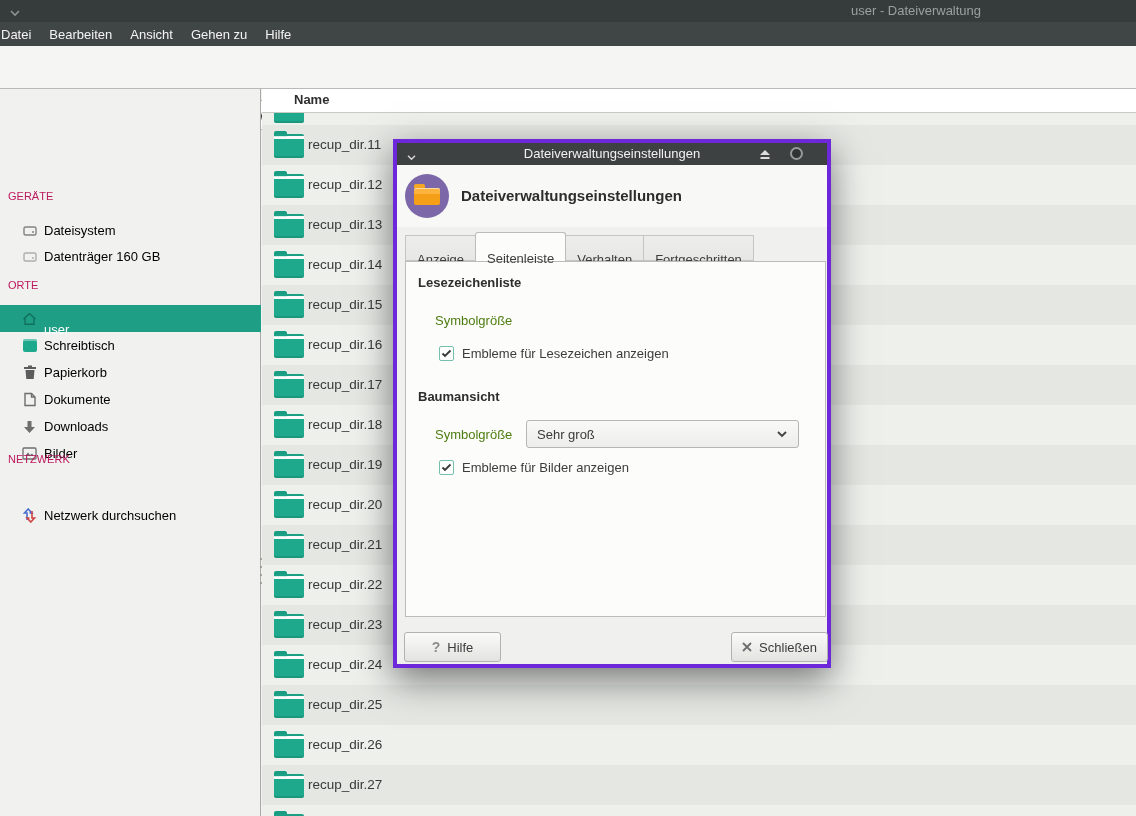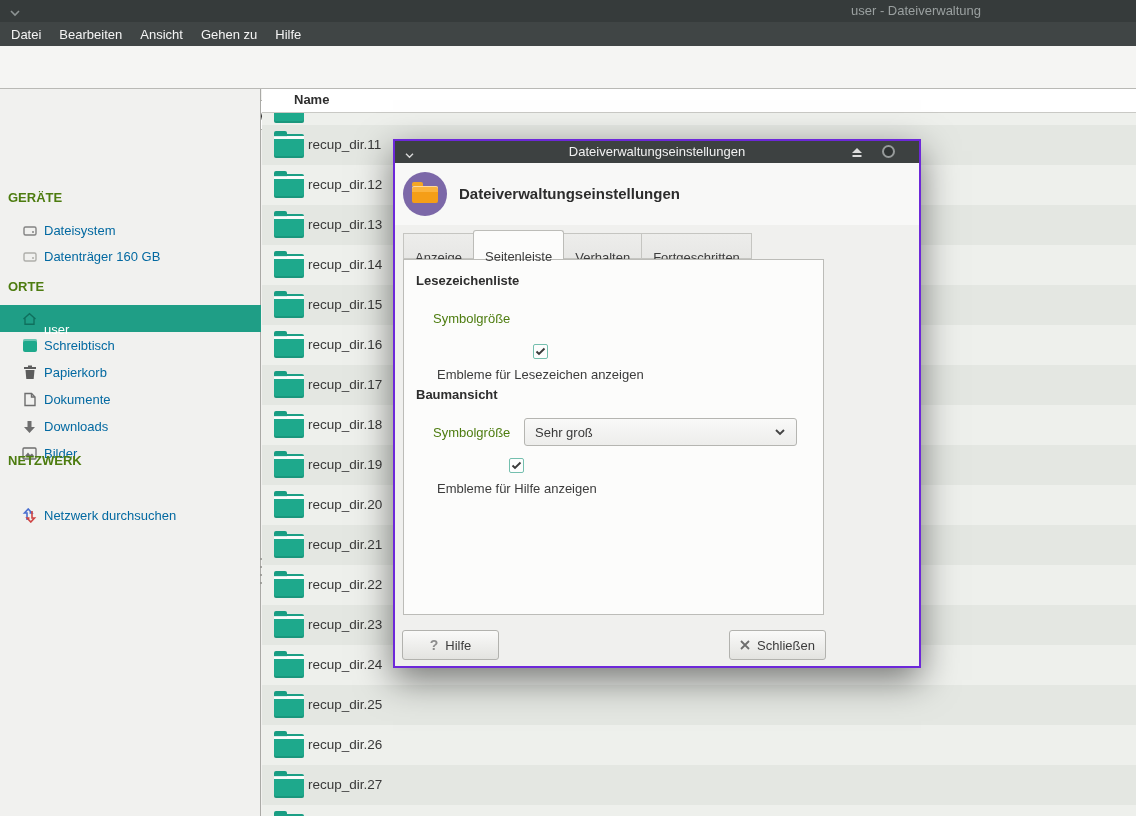--- a/index.html
+++ b/index.html
@@ -5,35 +5,35 @@
   * { margin:0; padding:0; box-sizing:border-box; }
   html,body { width:1136px; height:816px; overflow:hidden; }
   body { font-family:"Liberation Sans", sans-serif; font-size:13px; color:#3b3b3b; background:#f1f1ef; position:relative; }
 
   
   .titlebar { position:absolute; left:0; top:0; width:1136px; height:22px; background:#363b3b; }
   .titlebar .win-chevron { position:absolute; left:9px; top:5px; }
   .titlebar .win-title { position:absolute; left:851px; top:3px; font-size:13px; color:#9aa0a0; }
 
   
-  .menubar { position:absolute; left:0; top:22px; width:1136px; height:24px; background:#404545; display:flex; align-items:center; gap:16px; padding-left:10px; }
+  .menubar { position:absolute; left:0; top:22px; width:1136px; height:24px; background:#404545; display:flex; align-items:center; gap:16px; }
   .menubar .menu-item { color:#f4f4f4; font-size:13px; padding:0 1px; cursor:default; }
 
   
   .toolbar { position:absolute; left:0; top:46px; width:1136px; height:43px; background:#f5f5f3; border-bottom:1px solid #b9b9b5; }
   .tool-btn { position:absolute; top:58px; width:22px; height:22px; display:flex; align-items:center; justify-content:center; }
   .path-entry { position:absolute; left:160px; top:54px; right:0; height:30px; background:#ffffff; border:1px solid #b3b3af; border-radius:3px; display:flex; align-items:center; padding-left:8px; gap:7px; }
   .path-entry .path-text { font-size:14px; color:#2e2e2e; }
 
   
   .sidebar { position:absolute; left:0; top:89px; width:261px; bottom:0; background:#f1f1ef; border-right:1px solid #aaaaa6; }
-  .side-heading { position:absolute; left:8px; font-size:13px; font-weight:bold; color:#4d7c0f; }
+  .side-heading { position:absolute; left:8px; font-size:11px; font-weight:normal; color:#be185d; }
   .side-item { position:absolute; left:0; width:261px; height:27px; display:flex; align-items:center; }
   .side-item .si-icon { position:absolute; left:21px; width:17px; height:17px; display:flex; align-items:center; justify-content:center; }
-  .side-item .si-label { position:absolute; left:44px; font-size:13px; color:#0369a1; }
+  .side-item .si-label { position:absolute; left:44px; font-size:13px; color:#000000; }
   .side-item.selected { background:#1f9e86; }
   .side-item.selected .si-label { color:#ffffff;margin-top:21px; }
   .desk-square { width:14px; height:13px; background:#1ea98c; border-radius:2px; box-shadow:inset 0 2px 0 rgba(255,255,255,.35); }
 
   .grip { position:absolute; left:258px; top:558px; width:5px; height:26px; display:flex; flex-direction:column; align-items:center; justify-content:space-between; cursor:col-resize; }
   .grip i { width:2px; height:2px; background:#8f8f8b; border-radius:50%; }
 
   
   .mainlist { position:absolute; left:262px; top:89px; right:0; bottom:0; background:#eef0ec; }
   .list-header { position:absolute; left:0; top:0; right:0; height:24px; background:#ffffff; border-bottom:1px solid #c9c9c5; }
@@ -45,21 +45,21 @@
   .rows > div:nth-child(even) { background:#e4e7e2; }
   .file-row .row-label { position:absolute; left:46px; top:0; line-height:40px; font-size:13.5px; color:#383838; }
   .folder-icon { position:absolute; left:12px; top:6px; width:30px; height:27px; }
   .folder-icon::before { content:""; position:absolute; left:0; top:0; width:13px; height:6px; background:#189d82; border-radius:2px 2px 0 0; }
   .folder-icon::after { content:""; position:absolute; left:0; top:3px; width:30px; height:24px; border-radius:2px;
       background:linear-gradient(180deg,#1b9f85 0 2px, rgba(255,255,255,.82) 2px 5px, #1ea98c 5px);
       box-shadow:inset 0 -2px 0 rgba(0,0,0,.10); }
   .partial-top .folder-icon { top:-17px; }
 
   
-  .dialog { position:absolute; left:393px; top:139px; width:528px; height:529px; background:#f0f0ee; border:2px solid #6d28d9; box-shadow:0 12px 34px rgba(0,0,0,.5); }
+  .dialog { position:absolute; left:393px; top:139px; width:438px; height:529px; background:#f0f0ee; border:4px solid #6d28d9; box-shadow:0 12px 34px rgba(0,0,0,.5); }
   .dlg-titlebar { position:absolute; left:0; top:0; right:0; height:22px; background:#3d4141; }
   .dlg-titlebar .dlg-chevron { position:absolute; left:9px; top:6px; }
   .dlg-title { position:absolute; left:0; right:0; top:3px; text-align:center; color:#f1f1f1; font-size:13px; }
   .dlg-shade { position:absolute; right:56px; top:5px; }
   .dlg-close { position:absolute; right:24px; top:4px; width:13px; height:13px; border:2px solid #969a9a; border-radius:50%; background:#2f3333; }
 
   .dlg-header { position:absolute; left:0; top:22px; right:0; height:62px; background:#f8f8f7; }
   .app-icon { position:absolute; left:8px; top:9px; width:44px; height:44px; border-radius:50%; background:#7c68a8; }
   .app-icon .mini-folder { position:absolute; left:9px; top:14px; width:26px; height:17px; border-radius:2px;
       background:linear-gradient(180deg,#fbb33d 0 6px, #f59e17 6px); box-shadow:inset 0 1px 0 rgba(255,255,255,.5); }
@@ -68,21 +68,21 @@
 
   .tabs { position:absolute; left:8px; top:89px; height:29px; display:flex; align-items:flex-end; }
   .tab { height:25px; padding:12px 11px; line-height:24px; font-size:13px; color:#3c3c3c; background:linear-gradient(180deg,#ededeb,#e7e7e5); border:1px solid #c5c5c1; margin-right:-1px; }
   .tab.active { height:29px; line-height:28px; background:#fcfcfb; border:1px solid #bcbcb8; border-bottom:none; border-radius:3px 3px 0 0; position:relative; z-index:3;margin-top:46px; }
 
   .frame { position:absolute; left:8px; top:118px; width:421px; height:356px; background:#fcfcfb; border:1px solid #bcbcb8; z-index:2; }
   .sec-heading { position:absolute; left:12px; font-size:13px; font-weight:bold; color:#2d2d2d; }
   .field-label { position:absolute; left:29px; font-size:13px; color:#4d7c0f; }
   .select { position:absolute; left:120px; width:273px; height:28px; background:linear-gradient(180deg,#f9f9f8,#ededeb); border:1px solid #b5b5b1; border-radius:3px; display:flex; align-items:center; padding:0 10px; }
   .select .sel-value { font-size:13px; color:#3a3a3a; flex:1; }
-  .checkrow { position:absolute; left:33px; display:flex; align-items:center; gap:8px;flex-direction:column; }
+  .checkrow { position:absolute; left:33px; display:flex; align-items:center; gap:8px; }
   .checkbox { width:15px; height:15px; background:#fdfdfd; border:1px solid #74bfae; border-radius:2px; display:flex; align-items:center; justify-content:center; }
   .checkrow .cb-label { font-size:13px; color:#3c3c3c; }
 
   .dlg-btn { position:absolute; top:489px; width:97px; height:30px; background:linear-gradient(180deg,#fafaf9,#e3e3e0); border:1px solid #b2b2ae; border-radius:3px; display:flex; align-items:center; justify-content:center; gap:7px; font-size:13px; color:#3c3c3c; }
   .btn-help { left:7px; }
   .btn-close { left:334px; }
   .qmark { color:#8d8d8d; font-weight:bold; font-size:14px; }
 </style>
 </head>
 <body>
@@ -360,21 +360,21 @@
       <svg width="12" height="8" viewBox="0 0 12 8">
           <polyline points="2,2 6,6 10,2" fill="none" stroke="#444444" stroke-width="1.9"></polyline>
         </svg>
     </div>
     <div class="checkrow" style="top:198px">
       <span class="checkbox">
         <svg width="11" height="9" viewBox="0 0 11 9">
             <polyline points="1.5,4.5 4,7 9.5,1.5" fill="none" stroke="#3a3a3a" stroke-width="1.9"></polyline>
           </svg>
       </span>
-      <span class="cb-label">Embleme für Hilfe anzeigen</span>
+      <span class="cb-label">Embleme für Bilder anzeigen</span>
     </div>
   </div>
 
   <div class="dlg-btn btn-help">
     <span class="qmark">?</span>
     <span>Hilfe</span>
   </div>
   <div class="dlg-btn btn-close">
     <svg width="10" height="10" viewBox="0 0 10 10">
         <path d="M1 1 L9 9 M9 1 L1 9" stroke="#6e6e6e" stroke-width="1.8"></path>

